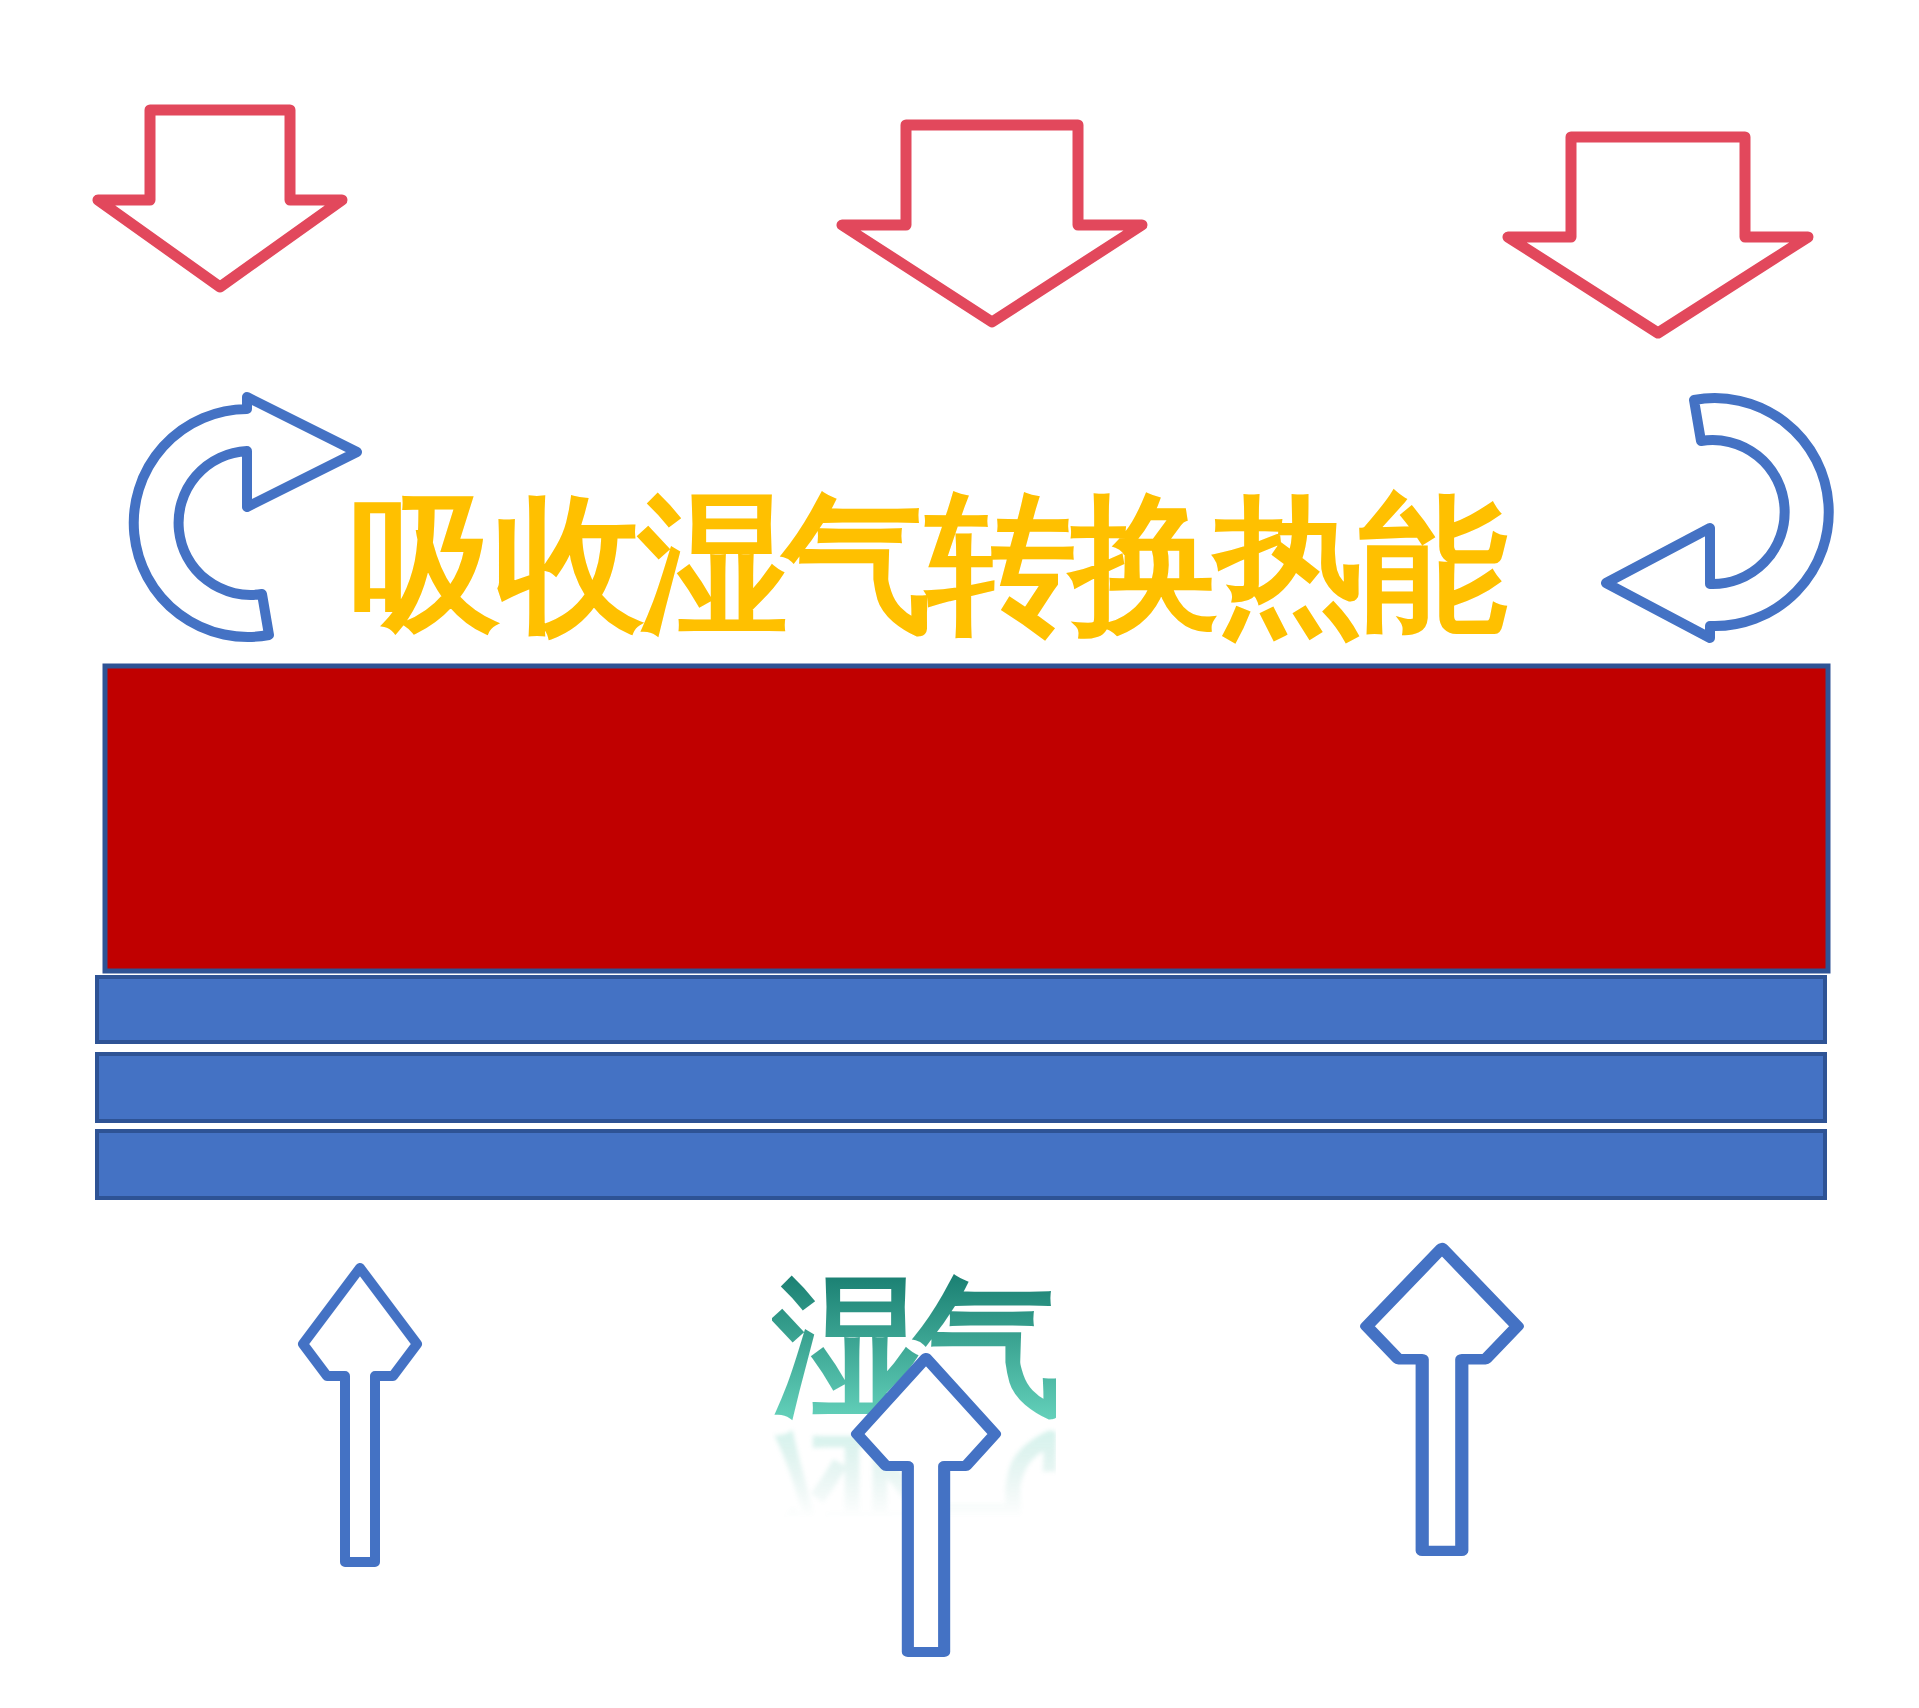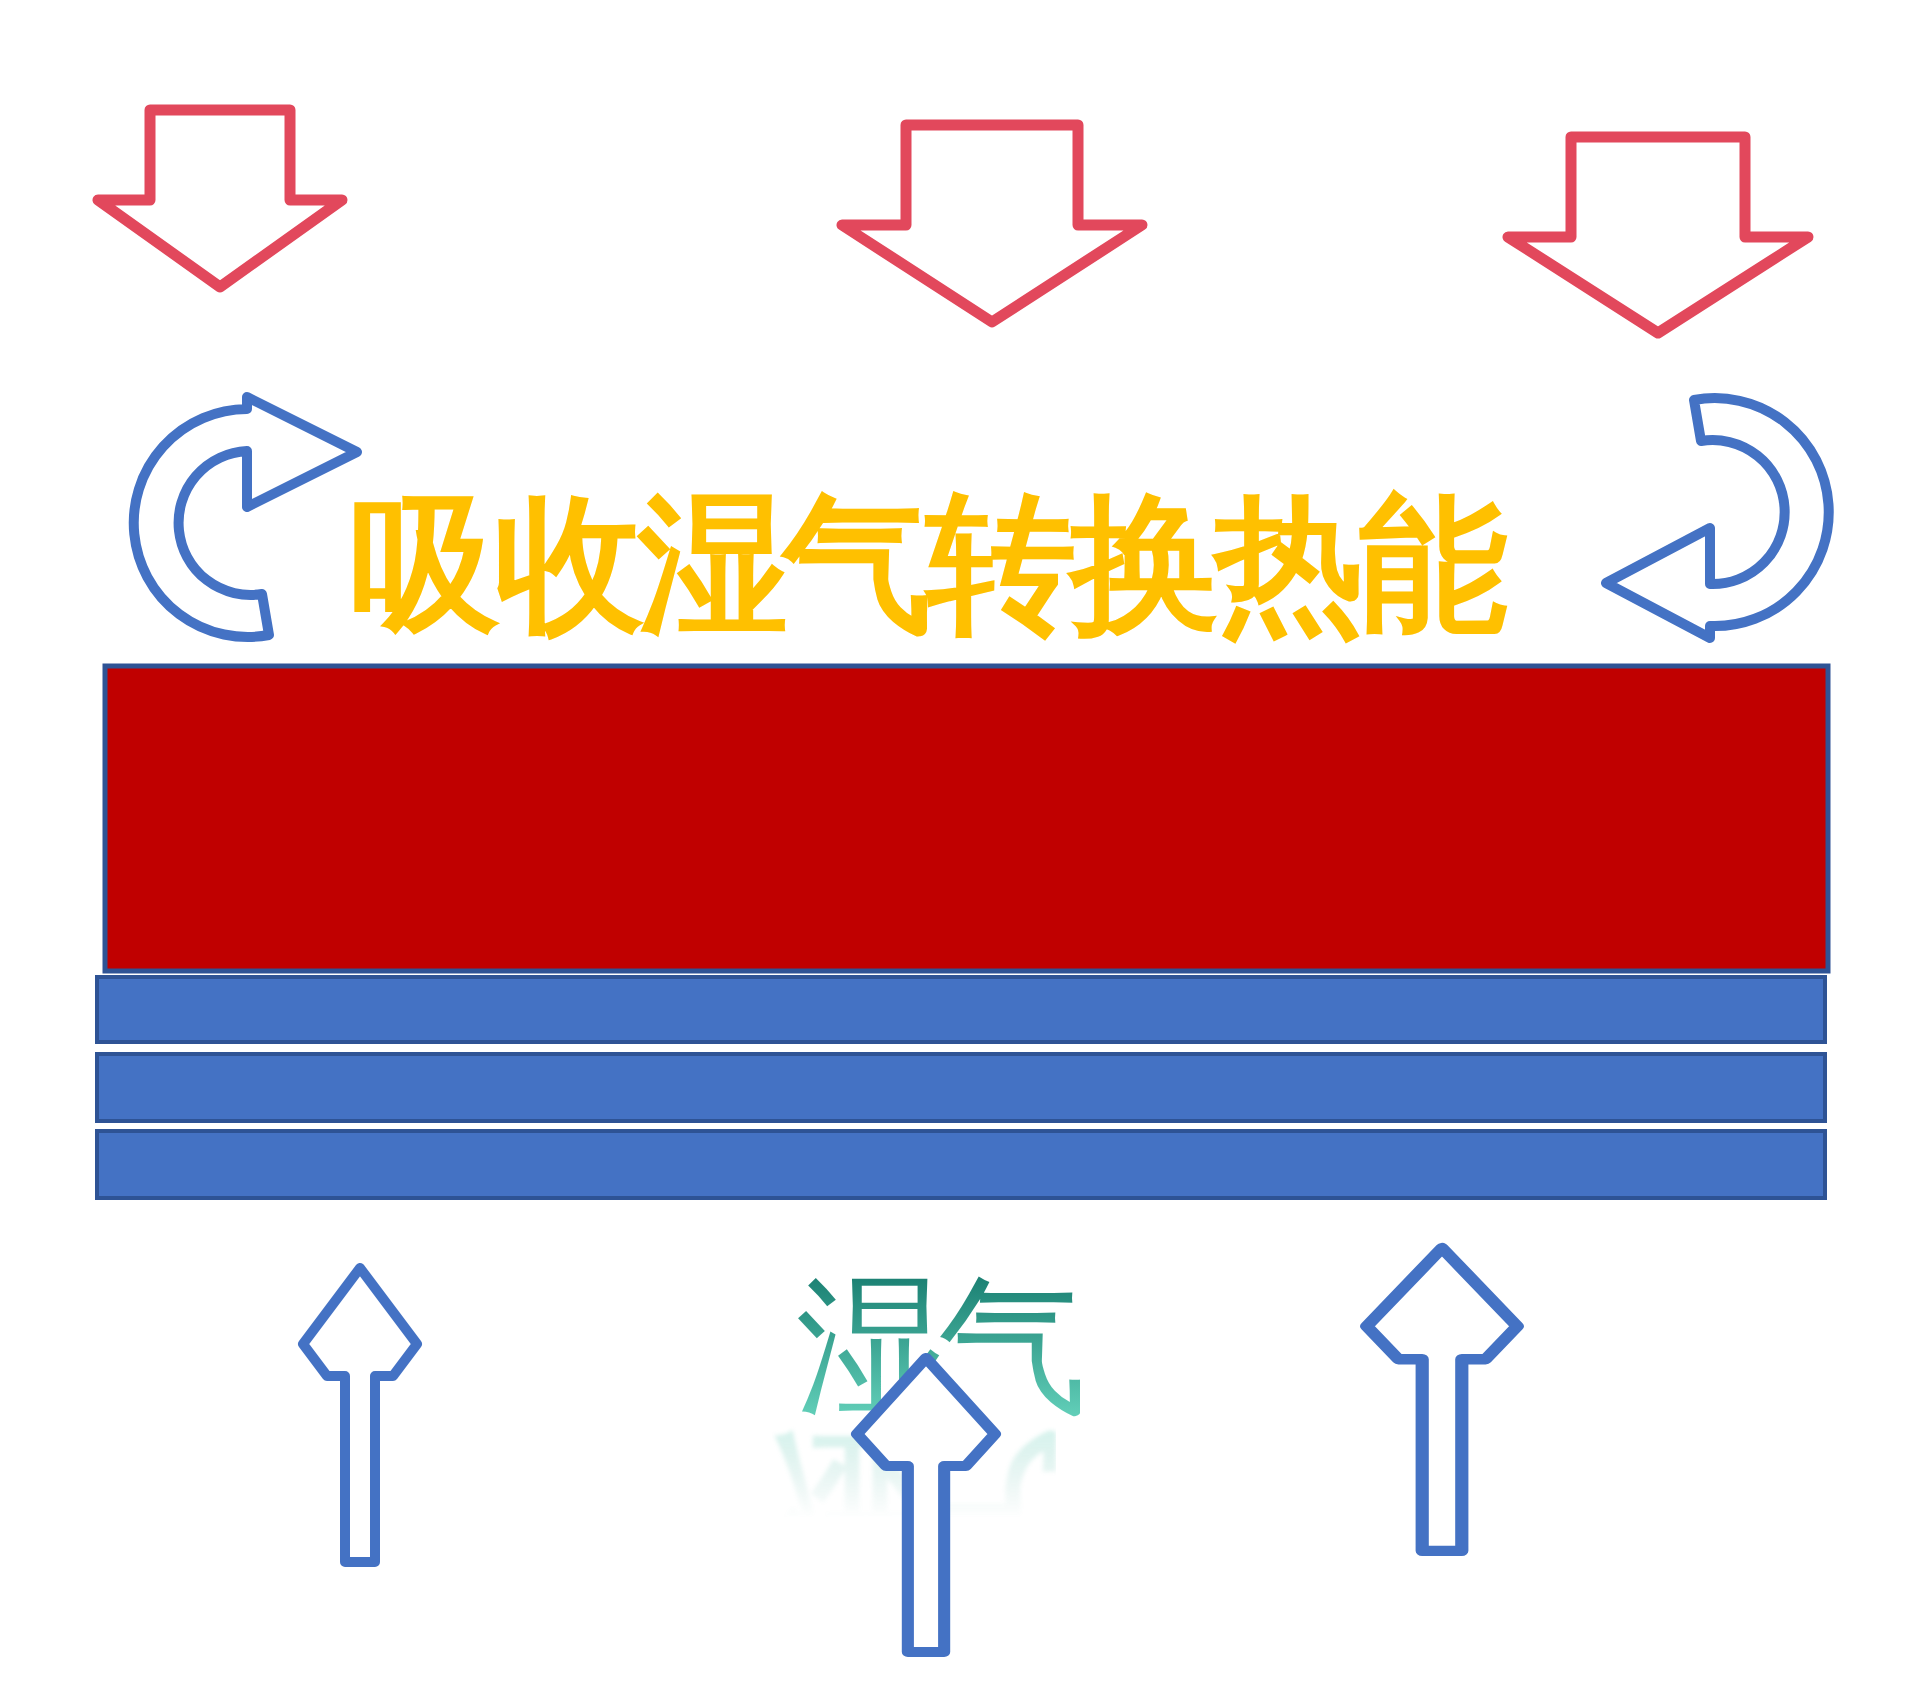--- a/index.html
+++ b/index.html
@@ -17,22 +17,22 @@
   .bar{fill:var(--barFill,#4472C4);stroke:var(--barBorder,#2E5395);stroke-width:4;}
   .heading{
     position:absolute;z-index:1;
     left:350px;top:482px;
     font-size:150px;line-height:1.08;font-weight:700;
     letter-spacing:-6px;white-space:nowrap;
     color:var(--headingColor,#FFC000);
   }
   .moisture{
     position:absolute;z-index:1;
-    left:796px;top:1268px;
-    font-size:150px;line-height:1.05;font-weight:400;
+    left:772px;top:1268px;
+    font-size:150px;line-height:1.05;font-weight:700;
     letter-spacing:-8px;white-space:nowrap;
     background-image:linear-gradient(to bottom,var(--g1,#177C6F),var(--g2,#66D4BD));
     -webkit-background-clip:text;background-clip:text;
     color:transparent;
     text-align:right;
   }
   .moisture-reflection{
     position:absolute;z-index:1;
     left:772px;top:1424px;
     font-size:150px;line-height:1.05;font-weight:700;

